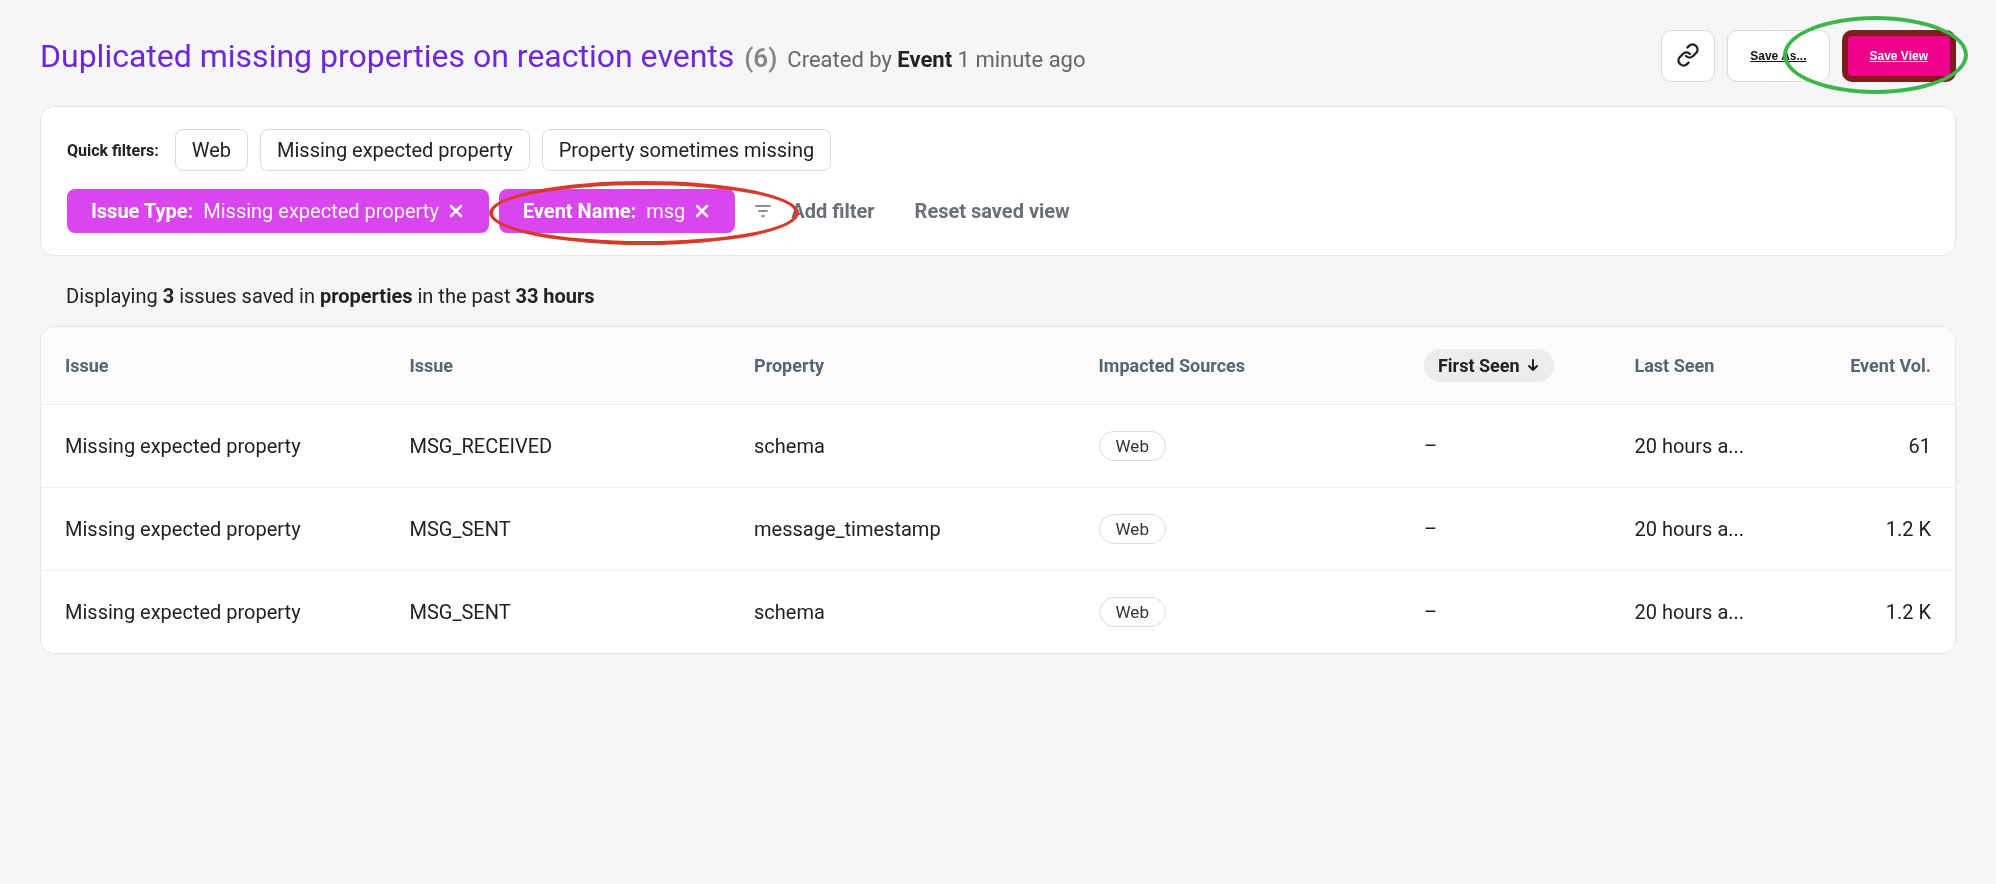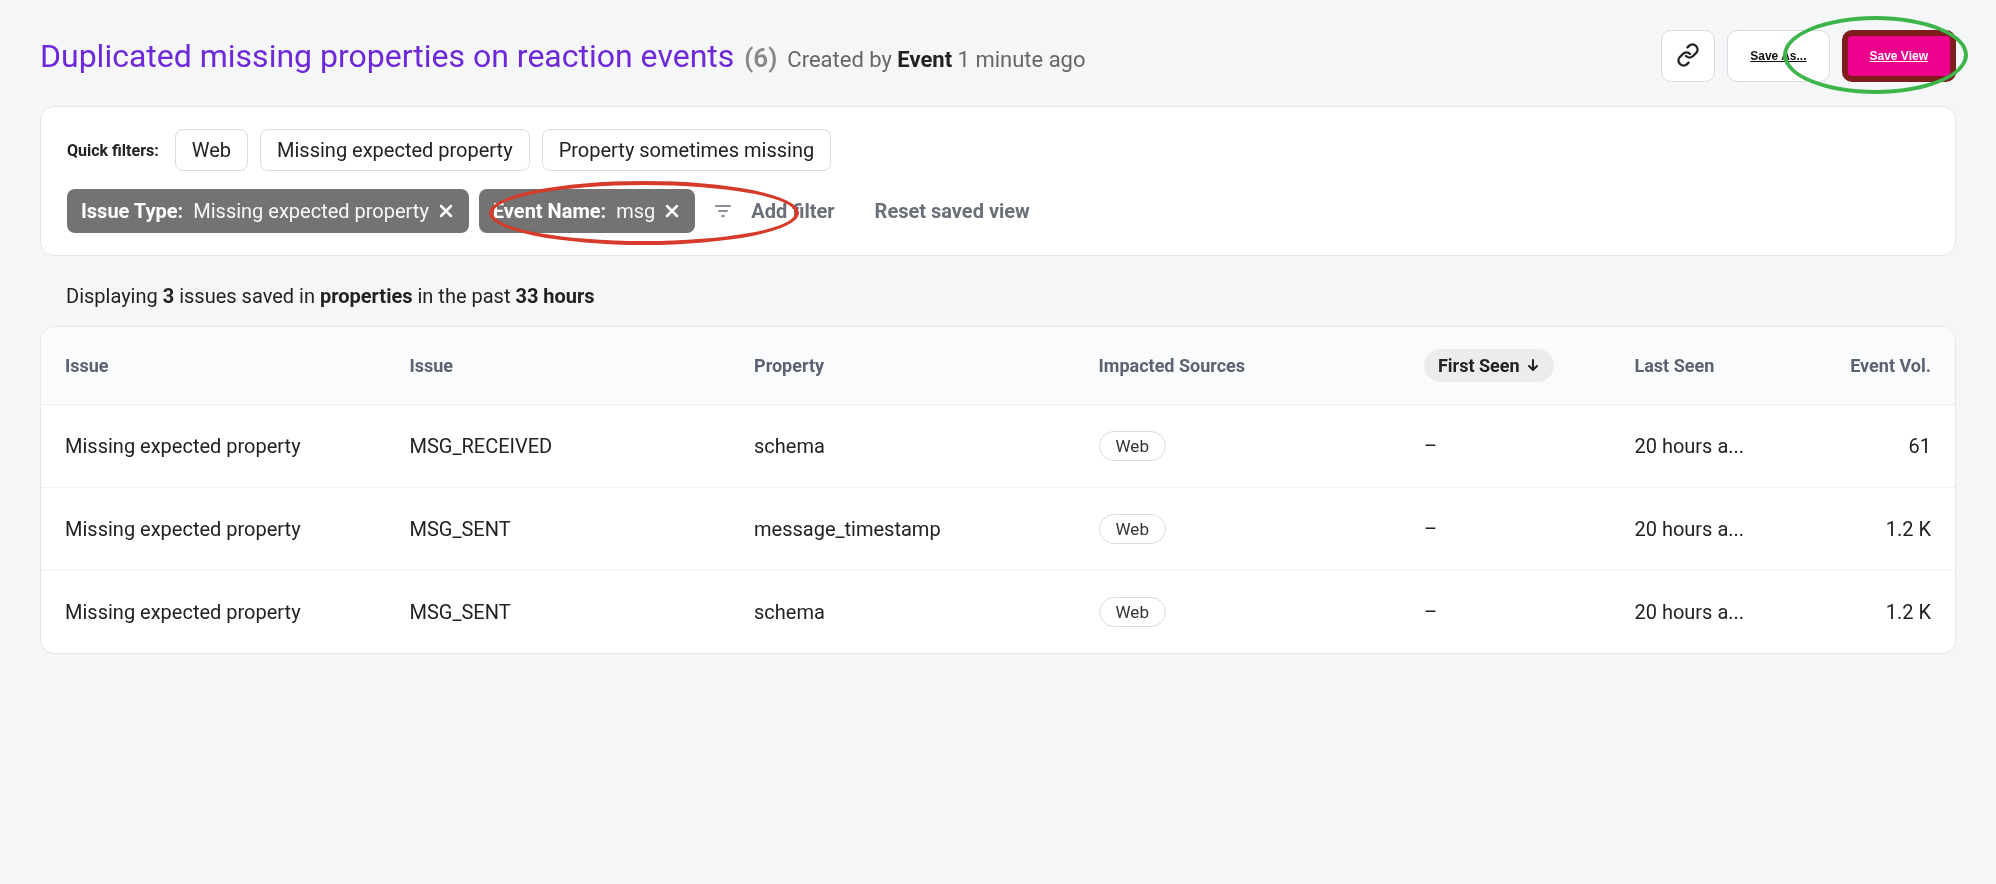--- a/index.html
+++ b/index.html
@@ -62,22 +62,22 @@
   }
   .qf-label { font-size: 16px; font-weight: 700; color: #222; margin-right: 4px; }
   .chip-outline {
     border: 1px solid #d8dbe0; background: #fff; border-radius: 8px;
     padding: 8px 16px; font-size: 20px; color: #222; cursor: pointer;
   }
   .active-filters-row {
     display: flex; align-items: center; gap: 10px; flex-wrap: wrap; position: relative;
   }
   .pill {
-    background: #737373; color: #fff; border-radius: 8px;
-    padding: 10px 14px; display: flex; align-items: center; gap: 10px;
+    background: #d946ef; color: #fff; border-radius: 8px;
+    padding: 10px 24px; display: flex; align-items: center; gap: 10px;
     font-size: 20px;
   }
   .pill .pill-key { font-weight: 700; }
   .pill .pill-val { font-weight: 400; opacity: 0.95; }
   .pill .close { width: 16px; height: 16px; cursor: pointer; display:flex; align-items:center; }
   .filter-icon { color: #888; display:flex; align-items:center; margin: 0 4px 0 8px; }
   .add-filter { font-size: 20px; font-weight: 700; color: #6a6f78; cursor: pointer; margin-left: 4px; }
   .reset-link { font-size: 20px; font-weight: 700; color: #6a6f78; cursor: pointer; margin-left: 30px; }
   .ellipse-red {
     border-color: #d63a2a;

